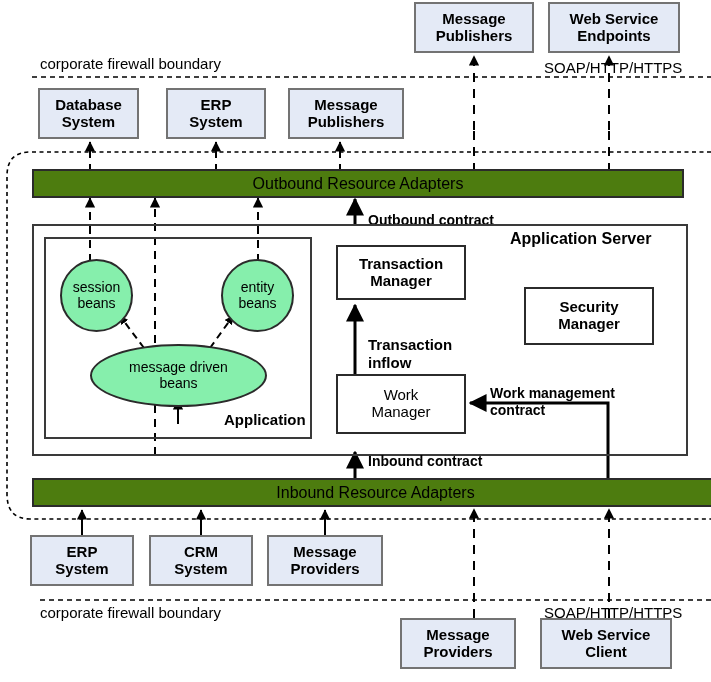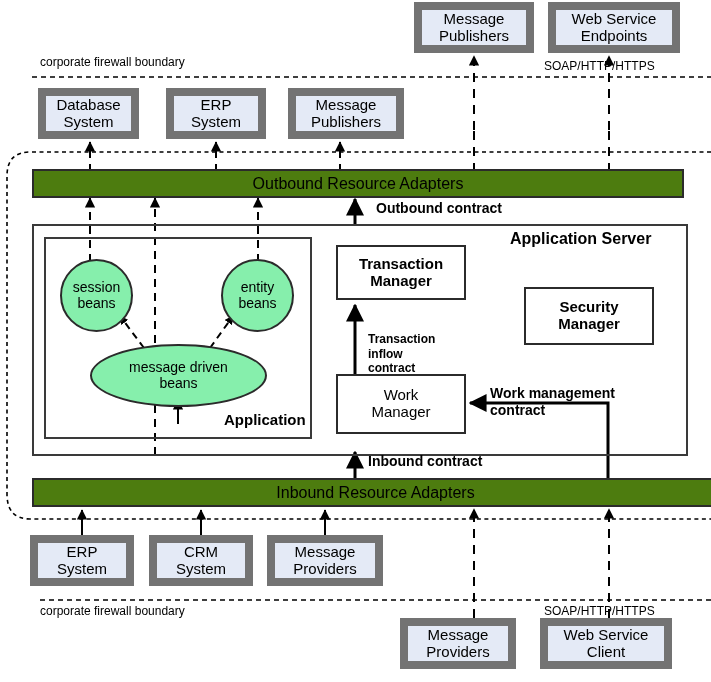--- a/index.html
+++ b/index.html
@@ -30,21 +30,22 @@
     box-sizing: border-box;
     display: flex;
     align-items: center;
     justify-content: center;
     text-align: center;
     line-height: 1.12;
     color: #000000;
   }
   .box {
     background: #e4eaf6;
-    border: 8px solid #737373;
+    border: 2px solid #737373;
+    font-weight: bold;
   }
   .box-plain {
     background: #ffffff;
     border: 2px solid #2b2b2b;
   }
   .bar {
     background: #4d7c0f;
     border: 2px solid #2b2b2b;
     font-size: 16px;
   }
@@ -60,21 +61,21 @@
   .label-free {
     position: absolute;
     color: #000000;
     white-space: nowrap;
   }
   .b {
     font-weight: bold;
   }
   .fs15 { font-size: 15px; }
   .fs14 { font-size: 14px; }
-  .fs13 { font-size: 12px; }
+  .fs13 { font-size: 15px; }
   .fs16 { font-size: 16px; }
   .lines2 { white-space: pre-line; }
 </style>
 </head>
 <body>
 
 <div id="diagram-root">
 
   <svg id="svg-layer" viewBox="0 0 711 682">
     <defs>
@@ -161,21 +162,21 @@
 
   <div class="node box fs15 lines2" style="left:288px; top:88px; width:116px; height:51px;">
     <span>Message
 Publishers</span>
   </div>
 
   <div class="node bar" style="left:32px; top:169px; width:652px; height:29px;">
     <span>Outbound Resource Adapters</span>
   </div>
 
-  <div class="label-free fs14 b" style="left:368px; top:200px;margin-left:8px;">
+  <div class="label-free fs14 b" style="left:368px; top:212px;">
     <span>Outbound contract</span>
   </div>
 
   <div class="plain-frame" style="position:absolute; left:32px; top:224px; width:652px; height:228px;"></div>
 
   <div class="label-free fs16 b" style="left:510px; top:230px;">
     <span>Application Server</span>
   </div>
 
   <div class="plain-frame" style="position:absolute; left:44px; top:237px; width:264px; height:198px;"></div>

